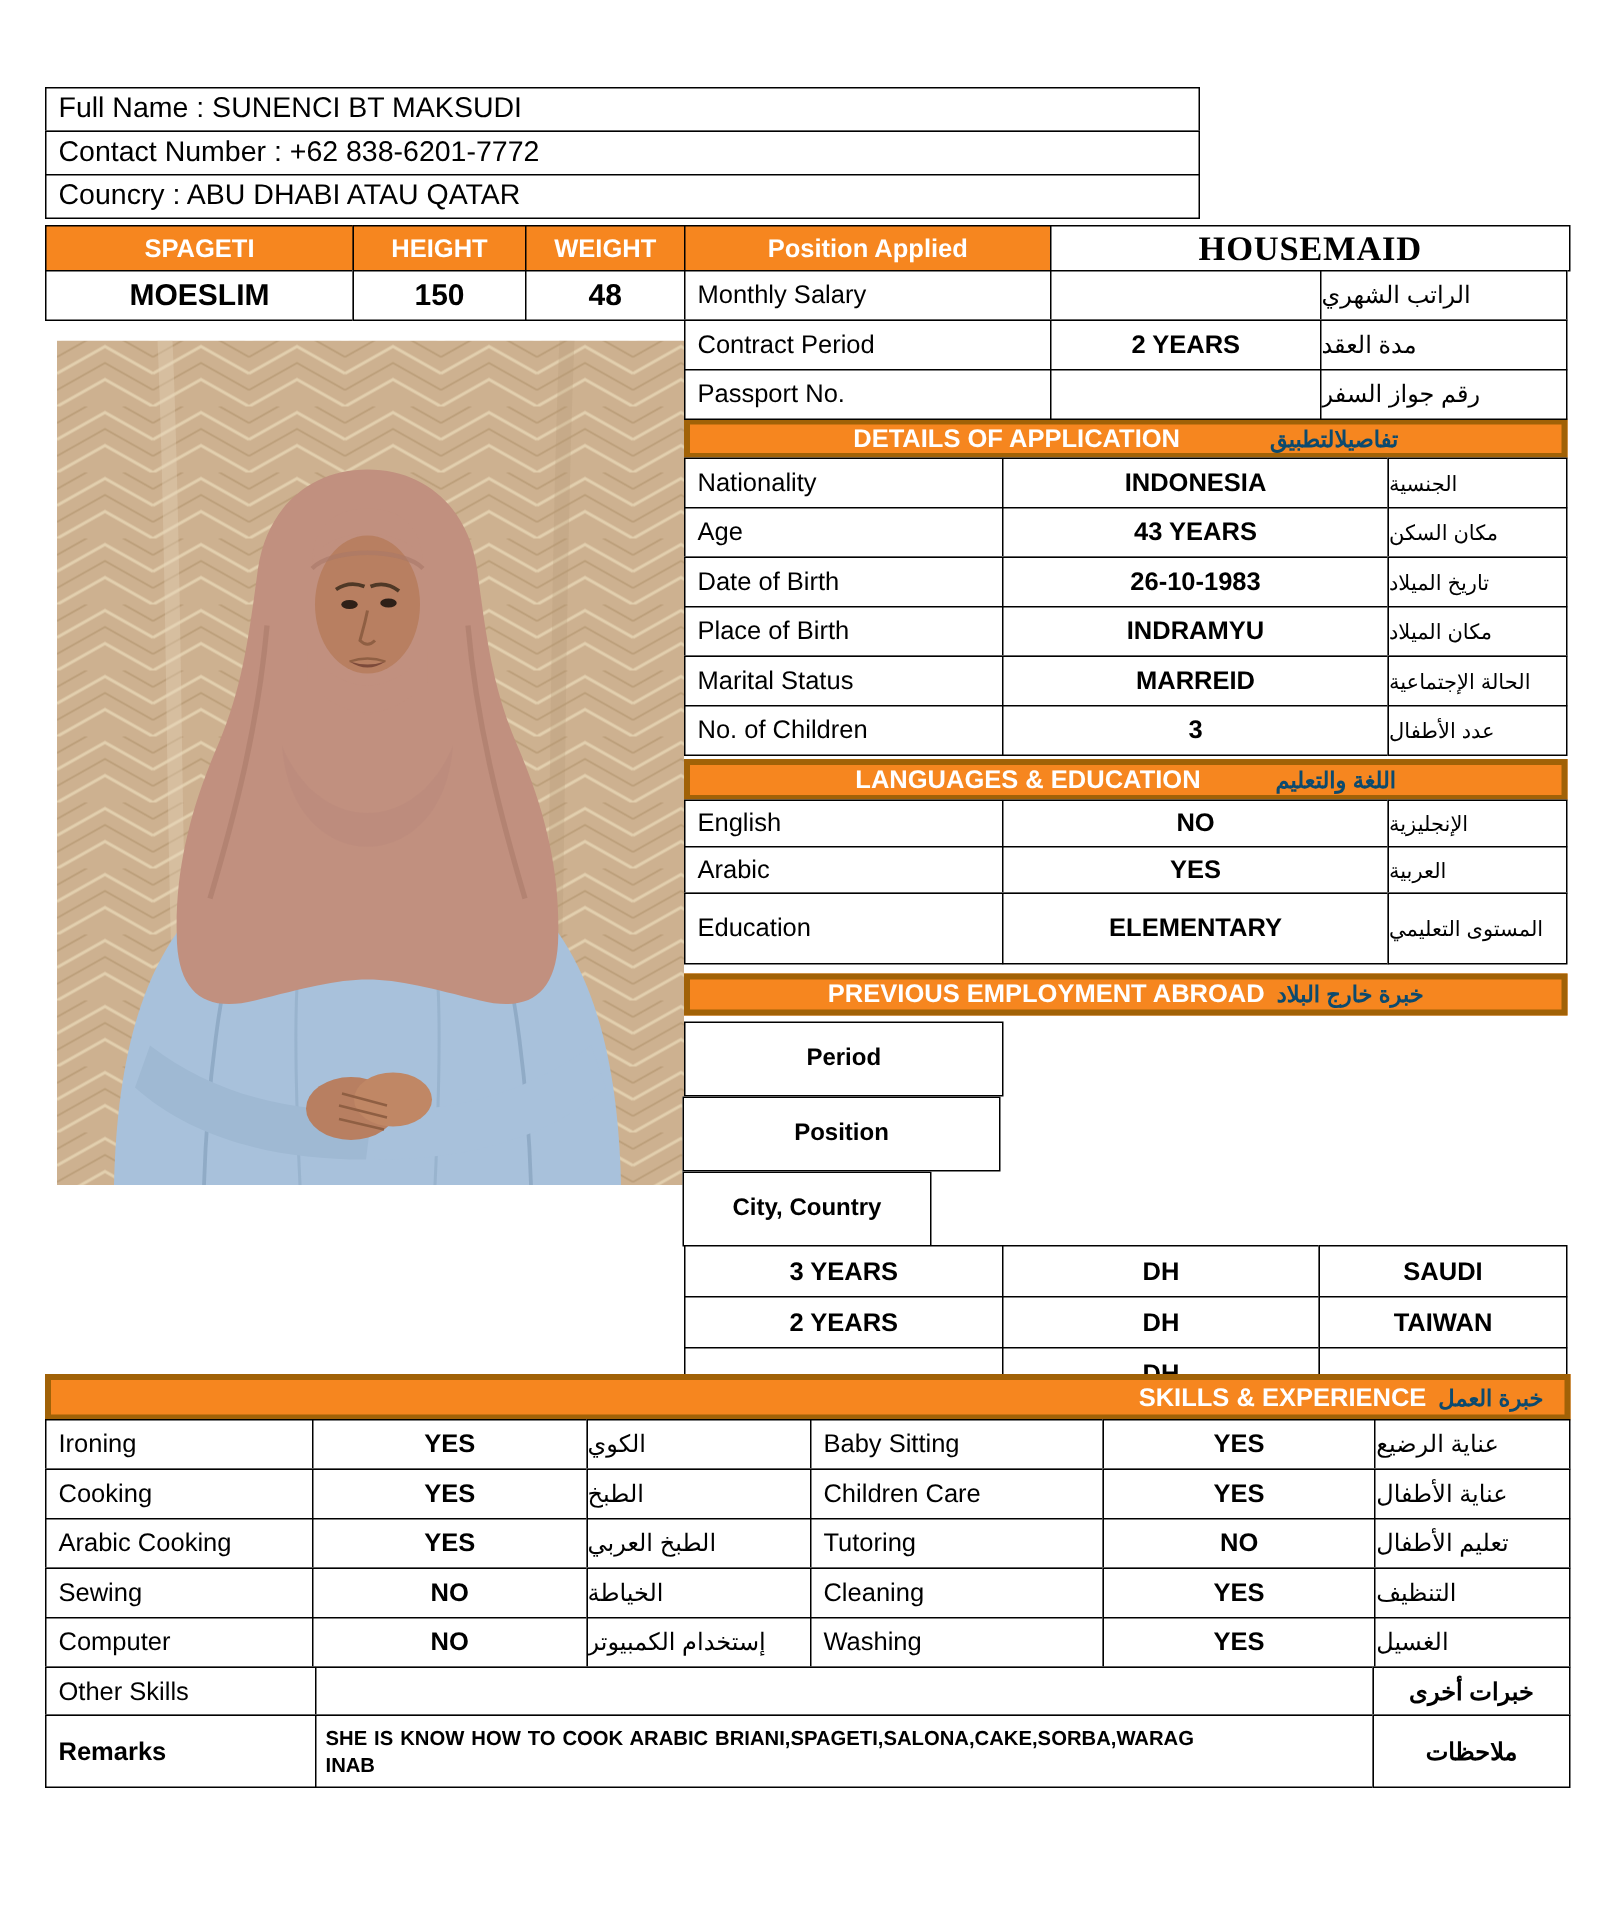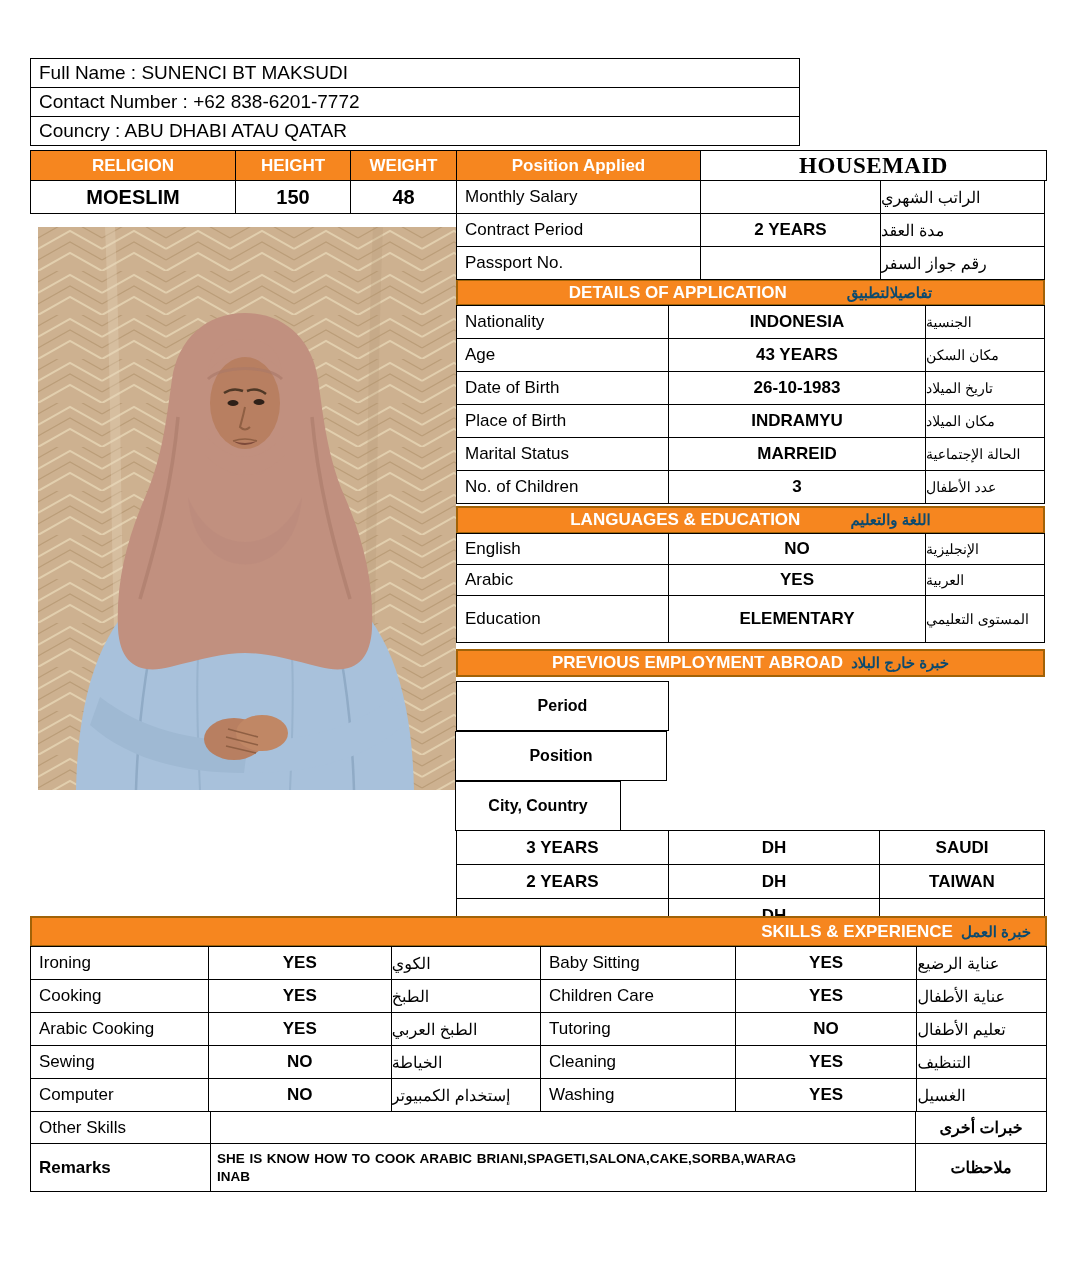--- a/index.html
+++ b/index.html
@@ -7,21 +7,21 @@
   body{background:#fff}
   .page{position:relative;width:1080px;height:1283px;background:#fff;
         font-family:"Liberation Sans",sans-serif;color:#000;overflow:hidden}
   .abs{position:absolute}
   .stack>*+*{margin-top:-1px}
   .r{display:flex}
   .c{border:1px solid #000;display:flex;align-items:center;background:#fff;overflow:hidden}
   .c+.c{margin-left:-1px}
   .cc{justify-content:center;text-align:center}
   .orange{background:var(--orange);color:#fff;font-weight:700;font-size:17px}
-  .band{border:2px solid #a16207;background:var(--orange);display:flex;align-items:center;width:100%}
+  .band{border:4px solid #a16207;background:var(--orange);display:flex;align-items:center;width:100%}
   .band .en{color:#fff;font-weight:700;font-size:17px;white-space:nowrap}
   .band .arr{color:#0c4a6e;font-weight:700;font-size:15px;white-space:nowrap}
   .band-center{justify-content:center;gap:60px}
   .band-tight{justify-content:center;gap:8px}
   .band-right{justify-content:flex-end;padding-right:14px;gap:8px}
   .lab{padding-left:8px;font-size:17px}
   .val{justify-content:center;text-align:right;font-weight:700;font-size:17px}
   .ar{justify-content:flex-end;padding-right:8px;font-size:16px}
   .arc{justify-content:center;padding-right:0;font-weight:700}
   .bold{font-weight:700}.rh31>*{height:31px}
@@ -51,21 +51,21 @@
 
 <div class="page">
 
   <div class="abs info-block" style="left:30px;top:58px;">
     <div class="info-row">Full Name : SUNENCI BT MAKSUDI</div>
     <div class="info-row">Contact Number : +62 838-6201-7772</div>
     <div class="info-row">Councry : ABU DHABI ATAU QATAR</div>
   </div>
 
   <div class="abs r rh31" style="left:30px;top:150px;">
-    <div class="c cc orange w-rel">RELIGION</div>
+    <div class="c cc orange w-rel">SPAGETI</div>
     <div class="c cc orange w-hei">HEIGHT</div>
     <div class="c cc orange w-wei">WEIGHT</div>
     <div class="c cc orange w-posl">Position Applied</div>
     <div class="c cc housemaid w-posv">HOUSEMAID</div>
   </div>
 
   <div class="abs r rh34" style="left:30px;top:180px;">
     <div class="c cc bold big-val w-rel">MOESLIM</div>
     <div class="c cc bold big-val w-hei">150</div>
     <div class="c cc bold big-val w-wei">48</div>

